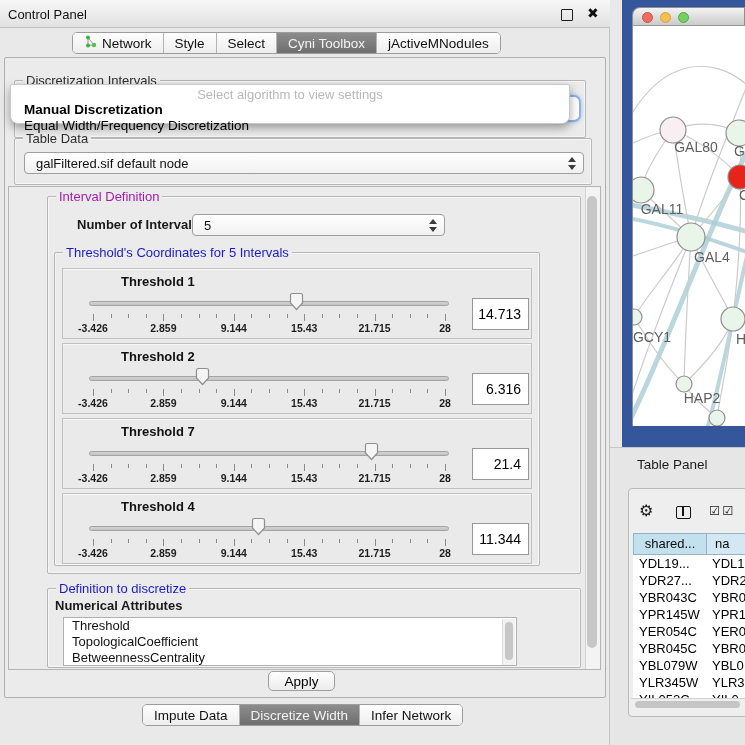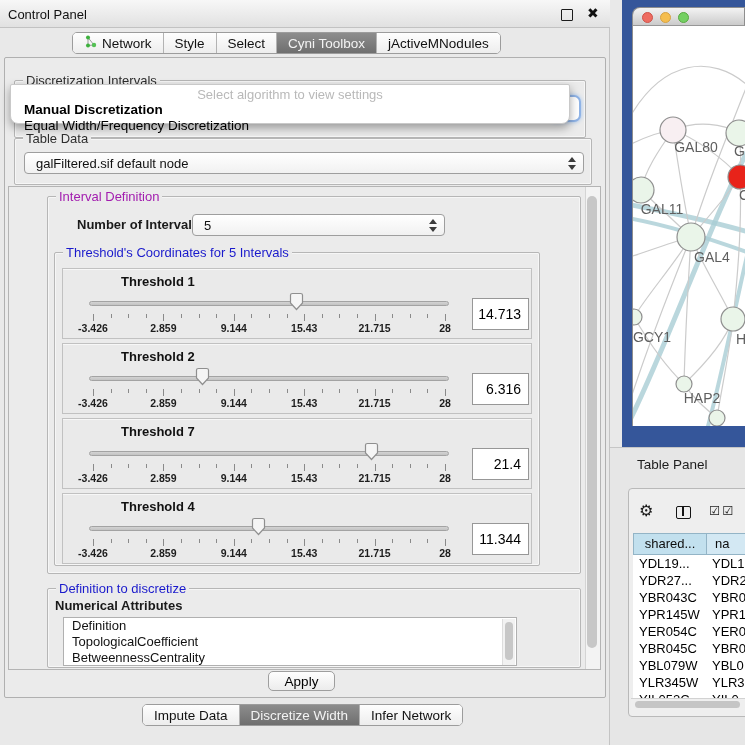--- a/index.html
+++ b/index.html
@@ -310,21 +310,21 @@
         <div class="vbox">11.344</div>
       </div>
     </div>
 
   <div class="abs group" style="left:47px;top:588px;width:534px;height:80px;">
     <span class="glabel blue">Definition to discretize</span>
   </div>
   <span class="abs bold" style="left:55px;top:598px;font-size:13px;">Numerical Attributes</span>
   <div class="abs attr-list" id="attr-list">
 
-  <div class="attr-item">Definition</div>
+  <div class="attr-item">Threshold</div>
       <div class="attr-item">TopologicalCoefficient</div>
       <div class="attr-item">BetweennessCentrality</div>
       <div class="lscroll">
         <div class="lscroll-thumb"></div>
       </div>
     </div>
 
   <button class="abs btn" style="left:268px;top:671px;width:67px;height:20px;">Apply</button>
 
   <div class="abs seg-tabs" id="bottom-tabs" style="left:142px;top:704px;">

